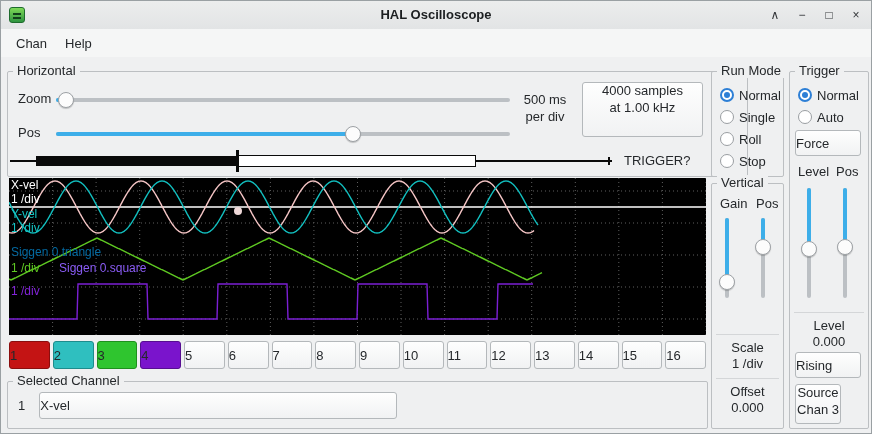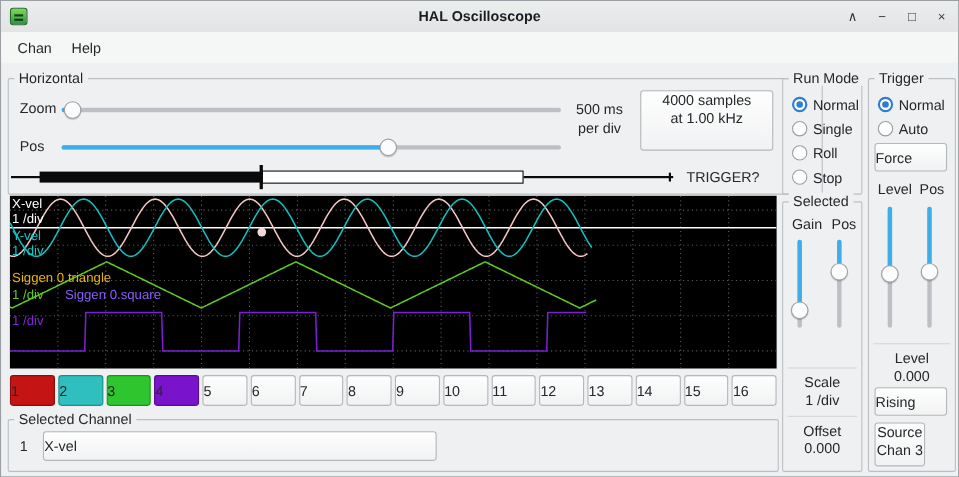--- a/index.html
+++ b/index.html
@@ -198,21 +198,21 @@
         <polyline points="0,54.4 1,54.7 2,54.9 3,55.0 4,54.9 5,54.7 6,54.4 7,53.9 8,53.3 9,52.5 10,51.7 11,50.7 12,49.6 13,48.4 14,47.0 15,45.6 16,44.1 17,42.5 18,40.9 19,39.2 20,37.4 21,35.6 22,33.7 23,31.8 24,29.9 25,28.1 26,26.2 27,24.3 28,22.4 29,20.6 30,18.8 31,17.1 32,15.5 33,13.9 34,12.4 35,11.0 36,9.6 37,8.4 38,7.3 39,6.3 40,5.5 41,4.7 42,4.1 43,3.6 44,3.3 45,3.1 46,3.0 47,3.1 48,3.3 49,3.6 50,4.1 51,4.7 52,5.5 53,6.3 54,7.3 55,8.4 56,9.6 57,11.0 58,12.4 59,13.9 60,15.5 61,17.1 62,18.8 63,20.6 64,22.4 65,24.3 66,26.2 67,28.1 68,29.9 69,31.8 70,33.7 71,35.6 72,37.4 73,39.2 74,40.9 75,42.5 76,44.1 77,45.6 78,47.0 79,48.4 80,49.6 81,50.7 82,51.7 83,52.5 84,53.3 85,53.9 86,54.4 87,54.7 88,54.9 89,55.0 90,54.9 91,54.7 92,54.4 93,53.9 94,53.3 95,52.5 96,51.7 97,50.7 98,49.6 99,48.4 100,47.0 101,45.6 102,44.1 103,42.5 104,40.9 105,39.2 106,37.4 107,35.6 108,33.7 109,31.8 110,29.9 111,28.1 112,26.2 113,24.3 114,22.4 115,20.6 116,18.8 117,17.1 118,15.5 119,13.9 120,12.4 121,11.0 122,9.6 123,8.4 124,7.3 125,6.3 126,5.5 127,4.7 128,4.1 129,3.6 130,3.3 131,3.1 132,3.0 133,3.1 134,3.3 135,3.6 136,4.1 137,4.7 138,5.5 139,6.3 140,7.3 141,8.4 142,9.6 143,11.0 144,12.4 145,13.9 146,15.5 147,17.1 148,18.8 149,20.6 150,22.4 151,24.3 152,26.2 153,28.1 154,29.9 155,31.8 156,33.7 157,35.6 158,37.4 159,39.2 160,40.9 161,42.5 162,44.1 163,45.6 164,47.0 165,48.4 166,49.6 167,50.7 168,51.7 169,52.5 170,53.3 171,53.9 172,54.4 173,54.7 174,54.9 175,55.0 176,54.9 177,54.7 178,54.4 179,53.9 180,53.3 181,52.5 182,51.7 183,50.7 184,49.6 185,48.4 186,47.0 187,45.6 188,44.1 189,42.5 190,40.9 191,39.2 192,37.4 193,35.6 194,33.7 195,31.8 196,29.9 197,28.1 198,26.2 199,24.3 200,22.4 201,20.6 202,18.8 203,17.1 204,15.5 205,13.9 206,12.4 207,11.0 208,9.6 209,8.4 210,7.3 211,6.3 212,5.5 213,4.7 214,4.1 215,3.6 216,3.3 217,3.1 218,3.0 219,3.1 220,3.3 221,3.6 222,4.1 223,4.7 224,5.5 225,6.3 226,7.3 227,8.4 228,9.6 229,11.0 230,12.4 231,13.9 232,15.5 233,17.1 234,18.8 235,20.6 236,22.4 237,24.3 238,26.2 239,28.1 240,29.9 241,31.8 242,33.7 243,35.6 244,37.4 245,39.2 246,40.9 247,42.5 248,44.1 249,45.6 250,47.0 251,48.4 252,49.6 253,50.7 254,51.7 255,52.5 256,53.3 257,53.9 258,54.4 259,54.7 260,54.9 261,55.0 262,54.9 263,54.7 264,54.4 265,53.9 266,53.3 267,52.5 268,51.7 269,50.7 270,49.6 271,48.4 272,47.0 273,45.6 274,44.1 275,42.5 276,40.9 277,39.2 278,37.4 279,35.6 280,33.7 281,31.8 282,29.9 283,28.1 284,26.2 285,24.3 286,22.4 287,20.6 288,18.8 289,17.1 290,15.5 291,13.9 292,12.4 293,11.0 294,9.6 295,8.4 296,7.3 297,6.3 298,5.5 299,4.7 300,4.1 301,3.6 302,3.3 303,3.1 304,3.0 305,3.1 306,3.3 307,3.6 308,4.1 309,4.7 310,5.5 311,6.3 312,7.3 313,8.4 314,9.6 315,11.0 316,12.4 317,13.9 318,15.5 319,17.1 320,18.8 321,20.6 322,22.4 323,24.3 324,26.2 325,28.1 326,29.9 327,31.8 328,33.7 329,35.6 330,37.4 331,39.2 332,40.9 333,42.5 334,44.1 335,45.6 336,47.0 337,48.4 338,49.6 339,50.7 340,51.7 341,52.5 342,53.3 343,53.9 344,54.4 345,54.7 346,54.9 347,55.0 348,54.9 349,54.7 350,54.4 351,53.9 352,53.3 353,52.5 354,51.7 355,50.7 356,49.6 357,48.4 358,47.0 359,45.6 360,44.1 361,42.5 362,40.9 363,39.2 364,37.4 365,35.6 366,33.7 367,31.8 368,29.9 369,28.1 370,26.2 371,24.3 372,22.4 373,20.6 374,18.8 375,17.1 376,15.5 377,13.9 378,12.4 379,11.0 380,9.6 381,8.4 382,7.3 383,6.3 384,5.5 385,4.7 386,4.1 387,3.6 388,3.3 389,3.1 390,3.0 391,3.1 392,3.3 393,3.6 394,4.1 395,4.7 396,5.5 397,6.3 398,7.3 399,8.4 400,9.6 401,11.0 402,12.4 403,13.9 404,15.5 405,17.1 406,18.8 407,20.6 408,22.4 409,24.3 410,26.2 411,28.1 412,29.9 413,31.8 414,33.7 415,35.6 416,37.4 417,39.2 418,40.9 419,42.5 420,44.1 421,45.6 422,47.0 423,48.4 424,49.6 425,50.7 426,51.7 427,52.5 428,53.3 429,53.9 430,54.4 431,54.7 432,54.9 433,55.0 434,54.9 435,54.7 436,54.4 437,53.9 438,53.3 439,52.5 440,51.7 441,50.7 442,49.6 443,48.4 444,47.0 445,45.6 446,44.1 447,42.5 448,40.9 449,39.2 450,37.4 451,35.6 452,33.7 453,31.8 454,29.9 455,28.1 456,26.2 457,24.3 458,22.4 459,20.6 460,18.8 461,17.1 462,15.5 463,13.9 464,12.4 465,11.0 466,9.6 467,8.4 468,7.3 469,6.3 470,5.5 471,4.7 472,4.1 473,3.6 474,3.3 475,3.1 476,3.0 477,3.1 478,3.3 479,3.6 480,4.1 481,4.7 482,5.5 483,6.3 484,7.3 485,8.4 486,9.6 487,11.0 488,12.4 489,13.9 490,15.5 491,17.1 492,18.8 493,20.6 494,22.4 495,24.3 496,26.2 497,28.1 498,29.9 499,31.8 500,33.7 501,35.6 502,37.4 503,39.2 504,40.9 505,42.5 506,44.1 507,45.6 508,47.0 509,48.4 510,49.6 511,50.7 512,51.7 513,52.5 514,53.3 515,53.9 516,54.4 517,54.7 518,54.9 519,55.0 520,54.9 521,54.7 522,54.4 523,53.9 524,53.3 525,52.5" fill="none" stroke="#f6c6c6" stroke-width="1.4"></polyline>
         <polyline points="0,24.3 1,26.2 2,28.1 3,29.9 4,31.8 5,33.7 6,35.6 7,37.4 8,39.2 9,40.9 10,42.5 11,44.1 12,45.6 13,47.0 14,48.4 15,49.6 16,50.7 17,51.7 18,52.5 19,53.3 20,53.9 21,54.4 22,54.7 23,54.9 24,55.0 25,54.9 26,54.7 27,54.4 28,53.9 29,53.3 30,52.5 31,51.7 32,50.7 33,49.6 34,48.4 35,47.0 36,45.6 37,44.1 38,42.5 39,40.9 40,39.2 41,37.4 42,35.6 43,33.7 44,31.8 45,29.9 46,28.1 47,26.2 48,24.3 49,22.4 50,20.6 51,18.8 52,17.1 53,15.5 54,13.9 55,12.4 56,11.0 57,9.6 58,8.4 59,7.3 60,6.3 61,5.5 62,4.7 63,4.1 64,3.6 65,3.3 66,3.1 67,3.0 68,3.1 69,3.3 70,3.6 71,4.1 72,4.7 73,5.5 74,6.3 75,7.3 76,8.4 77,9.6 78,11.0 79,12.4 80,13.9 81,15.5 82,17.1 83,18.8 84,20.6 85,22.4 86,24.3 87,26.2 88,28.1 89,29.9 90,31.8 91,33.7 92,35.6 93,37.4 94,39.2 95,40.9 96,42.5 97,44.1 98,45.6 99,47.0 100,48.4 101,49.6 102,50.7 103,51.7 104,52.5 105,53.3 106,53.9 107,54.4 108,54.7 109,54.9 110,55.0 111,54.9 112,54.7 113,54.4 114,53.9 115,53.3 116,52.5 117,51.7 118,50.7 119,49.6 120,48.4 121,47.0 122,45.6 123,44.1 124,42.5 125,40.9 126,39.2 127,37.4 128,35.6 129,33.7 130,31.8 131,29.9 132,28.1 133,26.2 134,24.3 135,22.4 136,20.6 137,18.8 138,17.1 139,15.5 140,13.9 141,12.4 142,11.0 143,9.6 144,8.4 145,7.3 146,6.3 147,5.5 148,4.7 149,4.1 150,3.6 151,3.3 152,3.1 153,3.0 154,3.1 155,3.3 156,3.6 157,4.1 158,4.7 159,5.5 160,6.3 161,7.3 162,8.4 163,9.6 164,11.0 165,12.4 166,13.9 167,15.5 168,17.1 169,18.8 170,20.6 171,22.4 172,24.3 173,26.2 174,28.1 175,29.9 176,31.8 177,33.7 178,35.6 179,37.4 180,39.2 181,40.9 182,42.5 183,44.1 184,45.6 185,47.0 186,48.4 187,49.6 188,50.7 189,51.7 190,52.5 191,53.3 192,53.9 193,54.4 194,54.7 195,54.9 196,55.0 197,54.9 198,54.7 199,54.4 200,53.9 201,53.3 202,52.5 203,51.7 204,50.7 205,49.6 206,48.4 207,47.0 208,45.6 209,44.1 210,42.5 211,40.9 212,39.2 213,37.4 214,35.6 215,33.7 216,31.8 217,29.9 218,28.1 219,26.2 220,24.3 221,22.4 222,20.6 223,18.8 224,17.1 225,15.5 226,13.9 227,12.4 228,11.0 229,9.6 230,8.4 231,7.3 232,6.3 233,5.5 234,4.7 235,4.1 236,3.6 237,3.3 238,3.1 239,3.0 240,3.1 241,3.3 242,3.6 243,4.1 244,4.7 245,5.5 246,6.3 247,7.3 248,8.4 249,9.6 250,11.0 251,12.4 252,13.9 253,15.5 254,17.1 255,18.8 256,20.6 257,22.4 258,24.3 259,26.2 260,28.1 261,29.9 262,31.8 263,33.7 264,35.6 265,37.4 266,39.2 267,40.9 268,42.5 269,44.1 270,45.6 271,47.0 272,48.4 273,49.6 274,50.7 275,51.7 276,52.5 277,53.3 278,53.9 279,54.4 280,54.7 281,54.9 282,55.0 283,54.9 284,54.7 285,54.4 286,53.9 287,53.3 288,52.5 289,51.7 290,50.7 291,49.6 292,48.4 293,47.0 294,45.6 295,44.1 296,42.5 297,40.9 298,39.2 299,37.4 300,35.6 301,33.7 302,31.8 303,29.9 304,28.1 305,26.2 306,24.3 307,22.4 308,20.6 309,18.8 310,17.1 311,15.5 312,13.9 313,12.4 314,11.0 315,9.6 316,8.4 317,7.3 318,6.3 319,5.5 320,4.7 321,4.1 322,3.6 323,3.3 324,3.1 325,3.0 326,3.1 327,3.3 328,3.6 329,4.1 330,4.7 331,5.5 332,6.3 333,7.3 334,8.4 335,9.6 336,11.0 337,12.4 338,13.9 339,15.5 340,17.1 341,18.8 342,20.6 343,22.4 344,24.3 345,26.2 346,28.1 347,29.9 348,31.8 349,33.7 350,35.6 351,37.4 352,39.2 353,40.9 354,42.5 355,44.1 356,45.6 357,47.0 358,48.4 359,49.6 360,50.7 361,51.7 362,52.5 363,53.3 364,53.9 365,54.4 366,54.7 367,54.9 368,55.0 369,54.9 370,54.7 371,54.4 372,53.9 373,53.3 374,52.5 375,51.7 376,50.7 377,49.6 378,48.4 379,47.0 380,45.6 381,44.1 382,42.5 383,40.9 384,39.2 385,37.4 386,35.6 387,33.7 388,31.8 389,29.9 390,28.1 391,26.2 392,24.3 393,22.4 394,20.6 395,18.8 396,17.1 397,15.5 398,13.9 399,12.4 400,11.0 401,9.6 402,8.4 403,7.3 404,6.3 405,5.5 406,4.7 407,4.1 408,3.6 409,3.3 410,3.1 411,3.0 412,3.1 413,3.3 414,3.6 415,4.1 416,4.7 417,5.5 418,6.3 419,7.3 420,8.4 421,9.6 422,11.0 423,12.4 424,13.9 425,15.5 426,17.1 427,18.8 428,20.6 429,22.4 430,24.3 431,26.2 432,28.1 433,29.9 434,31.8 435,33.7 436,35.6 437,37.4 438,39.2 439,40.9 440,42.5 441,44.1 442,45.6 443,47.0 444,48.4 445,49.6 446,50.7 447,51.7 448,52.5 449,53.3 450,53.9 451,54.4 452,54.7 453,54.9 454,55.0 455,54.9 456,54.7 457,54.4 458,53.9 459,53.3 460,52.5 461,51.7 462,50.7 463,49.6 464,48.4 465,47.0 466,45.6 467,44.1 468,42.5 469,40.9 470,39.2 471,37.4 472,35.6 473,33.7 474,31.8 475,29.9 476,28.1 477,26.2 478,24.3 479,22.4 480,20.6 481,18.8 482,17.1 483,15.5 484,13.9 485,12.4 486,11.0 487,9.6 488,8.4 489,7.3 490,6.3 491,5.5 492,4.7 493,4.1 494,3.6 495,3.3 496,3.1 497,3.0 498,3.1 499,3.3 500,3.6 501,4.1 502,4.7 503,5.5 504,6.3 505,7.3 506,8.4 507,9.6 508,11.0 509,12.4 510,13.9 511,15.5 512,17.1 513,18.8 514,20.6 515,22.4 516,24.3 517,26.2 518,28.1 519,29.9 520,31.8 521,33.7 522,35.6 523,37.4 524,39.2 525,40.9 526,42.5 527,44.1 528,45.6 529,47.0" fill="none" stroke="#12c0c0" stroke-width="1.4"></polyline>
         <polyline points="0,101.0 1,101.5 2,102.0 3,101.5 4,101.0 5,100.5 6,100.0 7,99.6 8,99.1 9,98.6 10,98.1 11,97.6 12,97.1 13,96.6 14,96.1 15,95.7 16,95.2 17,94.7 18,94.2 19,93.7 20,93.2 21,92.7 22,92.2 23,91.7 24,91.3 25,90.8 26,90.3 27,89.8 28,89.3 29,88.8 30,88.3 31,87.8 32,87.3 33,86.9 34,86.4 35,85.9 36,85.4 37,84.9 38,84.4 39,83.9 40,83.4 41,83.0 42,82.5 43,82.0 44,81.5 45,81.0 46,80.5 47,80.0 48,79.5 49,79.0 50,78.6 51,78.1 52,77.6 53,77.1 54,76.6 55,76.1 56,75.6 57,75.1 58,74.7 59,74.2 60,73.7 61,73.2 62,72.7 63,72.2 64,71.7 65,71.2 66,70.7 67,70.3 68,69.8 69,69.3 70,68.8 71,68.3 72,67.8 73,67.3 74,66.8 75,66.3 76,65.9 77,65.4 78,64.9 79,64.4 80,63.9 81,63.4 82,62.9 83,62.4 84,62.0 85,61.5 86,61.0 87,60.5 88,60.0 89,60.5 90,61.0 91,61.5 92,62.0 93,62.4 94,62.9 95,63.4 96,63.9 97,64.4 98,64.9 99,65.4 100,65.9 101,66.3 102,66.8 103,67.3 104,67.8 105,68.3 106,68.8 107,69.3 108,69.8 109,70.3 110,70.7 111,71.2 112,71.7 113,72.2 114,72.7 115,73.2 116,73.7 117,74.2 118,74.7 119,75.1 120,75.6 121,76.1 122,76.6 123,77.1 124,77.6 125,78.1 126,78.6 127,79.0 128,79.5 129,80.0 130,80.5 131,81.0 132,81.5 133,82.0 134,82.5 135,83.0 136,83.4 137,83.9 138,84.4 139,84.9 140,85.4 141,85.9 142,86.4 143,86.9 144,87.3 145,87.8 146,88.3 147,88.8 148,89.3 149,89.8 150,90.3 151,90.8 152,91.3 153,91.7 154,92.2 155,92.7 156,93.2 157,93.7 158,94.2 159,94.7 160,95.2 161,95.7 162,96.1 163,96.6 164,97.1 165,97.6 166,98.1 167,98.6 168,99.1 169,99.6 170,100.0 171,100.5 172,101.0 173,101.5 174,102.0 175,101.5 176,101.0 177,100.5 178,100.0 179,99.6 180,99.1 181,98.6 182,98.1 183,97.6 184,97.1 185,96.6 186,96.1 187,95.7 188,95.2 189,94.7 190,94.2 191,93.7 192,93.2 193,92.7 194,92.2 195,91.7 196,91.3 197,90.8 198,90.3 199,89.8 200,89.3 201,88.8 202,88.3 203,87.8 204,87.3 205,86.9 206,86.4 207,85.9 208,85.4 209,84.9 210,84.4 211,83.9 212,83.4 213,83.0 214,82.5 215,82.0 216,81.5 217,81.0 218,80.5 219,80.0 220,79.5 221,79.0 222,78.6 223,78.1 224,77.6 225,77.1 226,76.6 227,76.1 228,75.6 229,75.1 230,74.7 231,74.2 232,73.7 233,73.2 234,72.7 235,72.2 236,71.7 237,71.2 238,70.7 239,70.3 240,69.8 241,69.3 242,68.8 243,68.3 244,67.8 245,67.3 246,66.8 247,66.3 248,65.9 249,65.4 250,64.9 251,64.4 252,63.9 253,63.4 254,62.9 255,62.4 256,62.0 257,61.5 258,61.0 259,60.5 260,60.0 261,60.5 262,61.0 263,61.5 264,62.0 265,62.4 266,62.9 267,63.4 268,63.9 269,64.4 270,64.9 271,65.4 272,65.9 273,66.3 274,66.8 275,67.3 276,67.8 277,68.3 278,68.8 279,69.3 280,69.8 281,70.3 282,70.7 283,71.2 284,71.7 285,72.2 286,72.7 287,73.2 288,73.7 289,74.2 290,74.7 291,75.1 292,75.6 293,76.1 294,76.6 295,77.1 296,77.6 297,78.1 298,78.6 299,79.0 300,79.5 301,80.0 302,80.5 303,81.0 304,81.5 305,82.0 306,82.5 307,83.0 308,83.4 309,83.9 310,84.4 311,84.9 312,85.4 313,85.9 314,86.4 315,86.9 316,87.3 317,87.8 318,88.3 319,88.8 320,89.3 321,89.8 322,90.3 323,90.8 324,91.3 325,91.7 326,92.2 327,92.7 328,93.2 329,93.7 330,94.2 331,94.7 332,95.2 333,95.7 334,96.1 335,96.6 336,97.1 337,97.6 338,98.1 339,98.6 340,99.1 341,99.6 342,100.0 343,100.5 344,101.0 345,101.5 346,102.0 347,101.5 348,101.0 349,100.5 350,100.0 351,99.6 352,99.1 353,98.6 354,98.1 355,97.6 356,97.1 357,96.6 358,96.1 359,95.7 360,95.2 361,94.7 362,94.2 363,93.7 364,93.2 365,92.7 366,92.2 367,91.7 368,91.3 369,90.8 370,90.3 371,89.8 372,89.3 373,88.8 374,88.3 375,87.8 376,87.3 377,86.9 378,86.4 379,85.9 380,85.4 381,84.9 382,84.4 383,83.9 384,83.4 385,83.0 386,82.5 387,82.0 388,81.5 389,81.0 390,80.5 391,80.0 392,79.5 393,79.0 394,78.6 395,78.1 396,77.6 397,77.1 398,76.6 399,76.1 400,75.6 401,75.1 402,74.7 403,74.2 404,73.7 405,73.2 406,72.7 407,72.2 408,71.7 409,71.2 410,70.7 411,70.3 412,69.8 413,69.3 414,68.8 415,68.3 416,67.8 417,67.3 418,66.8 419,66.3 420,65.9 421,65.4 422,64.9 423,64.4 424,63.9 425,63.4 426,62.9 427,62.4 428,62.0 429,61.5 430,61.0 431,60.5 432,60.0 433,60.5 434,61.0 435,61.5 436,62.0 437,62.4 438,62.9 439,63.4 440,63.9 441,64.4 442,64.9 443,65.4 444,65.9 445,66.3 446,66.8 447,67.3 448,67.8 449,68.3 450,68.8 451,69.3 452,69.8 453,70.3 454,70.7 455,71.2 456,71.7 457,72.2 458,72.7 459,73.2 460,73.7 461,74.2 462,74.7 463,75.1 464,75.6 465,76.1 466,76.6 467,77.1 468,77.6 469,78.1 470,78.6 471,79.0 472,79.5 473,80.0 474,80.5 475,81.0 476,81.5 477,82.0 478,82.5 479,83.0 480,83.4 481,83.9 482,84.4 483,84.9 484,85.4 485,85.9 486,86.4 487,86.9 488,87.3 489,87.8 490,88.3 491,88.8 492,89.3 493,89.8 494,90.3 495,90.8 496,91.3 497,91.7 498,92.2 499,92.7 500,93.2 501,93.7 502,94.2 503,94.7 504,95.2 505,95.7 506,96.1 507,96.6 508,97.1 509,97.6 510,98.1 511,98.6 512,99.1 513,99.6 514,100.0 515,100.5 516,101.0 517,101.5 518,102.0 519,101.5 520,101.0 521,100.5 522,100.0 523,99.6 524,99.1 525,98.6 526,98.1 527,97.6 528,97.1 529,96.6 530,96.1 531,95.7 532,95.2 533,94.7" fill="none" stroke="#5fc922" stroke-width="1.4"></polyline>
         <polyline points="0,141.0 1,141.0 2,141.0 3,141.0 4,141.0 5,141.0 6,141.0 7,141.0 8,141.0 9,141.0 10,141.0 11,141.0 12,141.0 13,141.0 14,141.0 15,141.0 16,141.0 17,141.0 18,141.0 19,141.0 20,141.0 21,141.0 22,141.0 23,141.0 24,141.0 25,141.0 26,141.0 27,141.0 28,141.0 29,141.0 30,141.0 31,141.0 32,141.0 33,141.0 34,141.0 35,141.0 36,141.0 37,141.0 38,141.0 39,141.0 40,141.0 41,141.0 42,141.0 43,141.0 44,141.0 45,141.0 46,141.0 47,141.0 48,141.0 49,141.0 50,141.0 51,141.0 52,141.0 53,141.0 54,141.0 55,141.0 56,141.0 57,141.0 58,141.0 59,141.0 60,141.0 61,141.0 62,141.0 63,141.0 64,141.0 65,141.0 66,141.0 67,141.0 68,141.0 69,106.0 70,106.0 71,106.0 72,106.0 73,106.0 74,106.0 75,106.0 76,106.0 77,106.0 78,106.0 79,106.0 80,106.0 81,106.0 82,106.0 83,106.0 84,106.0 85,106.0 86,106.0 87,106.0 88,106.0 89,106.0 90,106.0 91,106.0 92,106.0 93,106.0 94,106.0 95,106.0 96,106.0 97,106.0 98,106.0 99,106.0 100,106.0 101,106.0 102,106.0 103,106.0 104,106.0 105,106.0 106,106.0 107,106.0 108,106.0 109,106.0 110,106.0 111,106.0 112,106.0 113,106.0 114,106.0 115,106.0 116,106.0 117,106.0 118,106.0 119,106.0 120,106.0 121,106.0 122,106.0 123,106.0 124,106.0 125,106.0 126,106.0 127,106.0 128,106.0 129,106.0 130,106.0 131,106.0 132,106.0 133,106.0 134,106.0 135,106.0 136,106.0 137,106.0 138,106.0 139,141.0 140,141.0 141,141.0 142,141.0 143,141.0 144,141.0 145,141.0 146,141.0 147,141.0 148,141.0 149,141.0 150,141.0 151,141.0 152,141.0 153,141.0 154,141.0 155,141.0 156,141.0 157,141.0 158,141.0 159,141.0 160,141.0 161,141.0 162,141.0 163,141.0 164,141.0 165,141.0 166,141.0 167,141.0 168,141.0 169,141.0 170,141.0 171,141.0 172,141.0 173,141.0 174,141.0 175,141.0 176,141.0 177,141.0 178,141.0 179,141.0 180,141.0 181,141.0 182,141.0 183,141.0 184,141.0 185,141.0 186,141.0 187,141.0 188,141.0 189,141.0 190,141.0 191,141.0 192,141.0 193,141.0 194,141.0 195,141.0 196,141.0 197,141.0 198,141.0 199,141.0 200,141.0 201,141.0 202,141.0 203,141.0 204,141.0 205,141.0 206,141.0 207,141.0 208,141.0 209,106.0 210,106.0 211,106.0 212,106.0 213,106.0 214,106.0 215,106.0 216,106.0 217,106.0 218,106.0 219,106.0 220,106.0 221,106.0 222,106.0 223,106.0 224,106.0 225,106.0 226,106.0 227,106.0 228,106.0 229,106.0 230,106.0 231,106.0 232,106.0 233,106.0 234,106.0 235,106.0 236,106.0 237,106.0 238,106.0 239,106.0 240,106.0 241,106.0 242,106.0 243,106.0 244,106.0 245,106.0 246,106.0 247,106.0 248,106.0 249,106.0 250,106.0 251,106.0 252,106.0 253,106.0 254,106.0 255,106.0 256,106.0 257,106.0 258,106.0 259,106.0 260,106.0 261,106.0 262,106.0 263,106.0 264,106.0 265,106.0 266,106.0 267,106.0 268,106.0 269,106.0 270,106.0 271,106.0 272,106.0 273,106.0 274,106.0 275,106.0 276,106.0 277,106.0 278,106.0 279,141.0 280,141.0 281,141.0 282,141.0 283,141.0 284,141.0 285,141.0 286,141.0 287,141.0 288,141.0 289,141.0 290,141.0 291,141.0 292,141.0 293,141.0 294,141.0 295,141.0 296,141.0 297,141.0 298,141.0 299,141.0 300,141.0 301,141.0 302,141.0 303,141.0 304,141.0 305,141.0 306,141.0 307,141.0 308,141.0 309,141.0 310,141.0 311,141.0 312,141.0 313,141.0 314,141.0 315,141.0 316,141.0 317,141.0 318,141.0 319,141.0 320,141.0 321,141.0 322,141.0 323,141.0 324,141.0 325,141.0 326,141.0 327,141.0 328,141.0 329,141.0 330,141.0 331,141.0 332,141.0 333,141.0 334,141.0 335,141.0 336,141.0 337,141.0 338,141.0 339,141.0 340,141.0 341,141.0 342,141.0 343,141.0 344,141.0 345,141.0 346,141.0 347,141.0 348,141.0 349,106.0 350,106.0 351,106.0 352,106.0 353,106.0 354,106.0 355,106.0 356,106.0 357,106.0 358,106.0 359,106.0 360,106.0 361,106.0 362,106.0 363,106.0 364,106.0 365,106.0 366,106.0 367,106.0 368,106.0 369,106.0 370,106.0 371,106.0 372,106.0 373,106.0 374,106.0 375,106.0 376,106.0 377,106.0 378,106.0 379,106.0 380,106.0 381,106.0 382,106.0 383,106.0 384,106.0 385,106.0 386,106.0 387,106.0 388,106.0 389,106.0 390,106.0 391,106.0 392,106.0 393,106.0 394,106.0 395,106.0 396,106.0 397,106.0 398,106.0 399,106.0 400,106.0 401,106.0 402,106.0 403,106.0 404,106.0 405,106.0 406,106.0 407,106.0 408,106.0 409,106.0 410,106.0 411,106.0 412,106.0 413,106.0 414,106.0 415,106.0 416,106.0 417,106.0 418,106.0 419,141.0 420,141.0 421,141.0 422,141.0 423,141.0 424,141.0 425,141.0 426,141.0 427,141.0 428,141.0 429,141.0 430,141.0 431,141.0 432,141.0 433,141.0 434,141.0 435,141.0 436,141.0 437,141.0 438,141.0 439,141.0 440,141.0 441,141.0 442,141.0 443,141.0 444,141.0 445,141.0 446,141.0 447,141.0 448,141.0 449,141.0 450,141.0 451,141.0 452,141.0 453,141.0 454,141.0 455,141.0 456,141.0 457,141.0 458,141.0 459,141.0 460,141.0 461,141.0 462,141.0 463,141.0 464,141.0 465,141.0 466,141.0 467,141.0 468,141.0 469,141.0 470,141.0 471,141.0 472,141.0 473,141.0 474,141.0 475,141.0 476,141.0 477,141.0 478,141.0 479,141.0 480,141.0 481,141.0 482,141.0 483,141.0 484,141.0 485,141.0 486,141.0 487,141.0 488,141.0 489,106.0 490,106.0 491,106.0 492,106.0 493,106.0 494,106.0 495,106.0 496,106.0 497,106.0 498,106.0 499,106.0 500,106.0 501,106.0 502,106.0 503,106.0 504,106.0 505,106.0 506,106.0 507,106.0 508,106.0 509,106.0 510,106.0 511,106.0 512,106.0 513,106.0 514,106.0 515,106.0 516,106.0 517,106.0 518,106.0 519,106.0 520,106.0 521,106.0 522,106.0 523,106.0 524,106.0" fill="none" stroke="#7b1fd4" stroke-width="1.4"></polyline>
         <circle cx="229" cy="33" r="4" fill="#eed8d8"></circle>
       </svg>
   <span class="scope-label" style="left: 2px; top: 1px; color: rgb(255, 255, 255);">X-vel</span>
       <span class="scope-label" style="left: 2px; top: 15px; color: rgb(255, 255, 255);">1 /div</span>
       <span class="scope-label" style="left: 2px; top: 30px; color: rgb(20, 196, 196);">Y-vel</span>
       <span class="scope-label" style="left: 2px; top: 44px; color: rgb(20, 196, 196);">1 /div</span>
-      <span class="scope-label" style="left: 2px; top: 68px; color: #eab308;">Siggen 0.triangle</span>
+      <span class="scope-label" style="left: 2px; top: 68px; color: #0369a1;">Siggen 0.triangle</span>
       <span class="scope-label" style="left: 2px; top: 84px; color: #8b5cf6; margin-left: 48px;">Siggen 0.square</span>
       <span class="scope-label" style="left: 2px; top: 84px; color: rgb(95, 201, 34);">1 /div</span>
       <span class="scope-label" style="left: 2px; top: 107px; color: rgb(130, 36, 216);">1 /div</span>
     </div>
 
   <div id="channels">
     <div class="btn chbtn" style="background: rgb(196, 20, 20); border-color: rgb(138, 14, 14);">1</div>
     <div class="btn chbtn" style="background: rgb(47, 191, 191); border-color: rgb(29, 140, 140);">2</div>
     <div class="btn chbtn" style="background: rgb(47, 197, 47); border-color: rgb(29, 144, 29);">3</div>
     <div class="btn chbtn" style="background: rgb(122, 20, 204); border-color: rgb(86, 14, 145);">4</div>
@@ -285,21 +285,21 @@
     <div id="trig-level-caption">Level</div>
     <div id="trig-level-value">0.000</div>
     <div class="btn" id="btn-rising">Rising</div>
     <div class="btn two-line" id="btn-source">
       <div>Source</div>
       <div>Chan 3</div>
     </div>
   </div>
 
   <div class="groupbox" id="gb-vertical">
-    <span class="gb-label">Selected</span>
+    <span class="gb-label">Vertical</span>
     <span id="vert-gain-col">Gain</span>
     <span id="vert-pos-col">Pos</span>
     <div class="vslider" id="sl-gain">
       <div class="track"></div>
       <div class="fill" style="height: 73%;"></div>
       <div class="handle" style="top: 73%;"></div>
     </div>
     <div class="vslider" id="sl-vpos">
       <div class="track"></div>
       <div class="fill" style="height: 33%;"></div>

